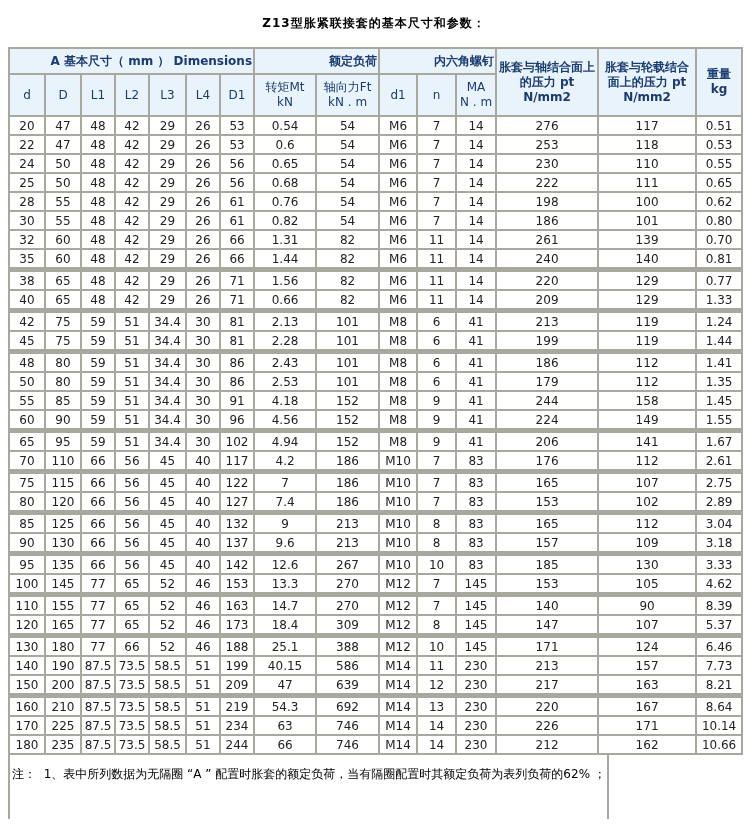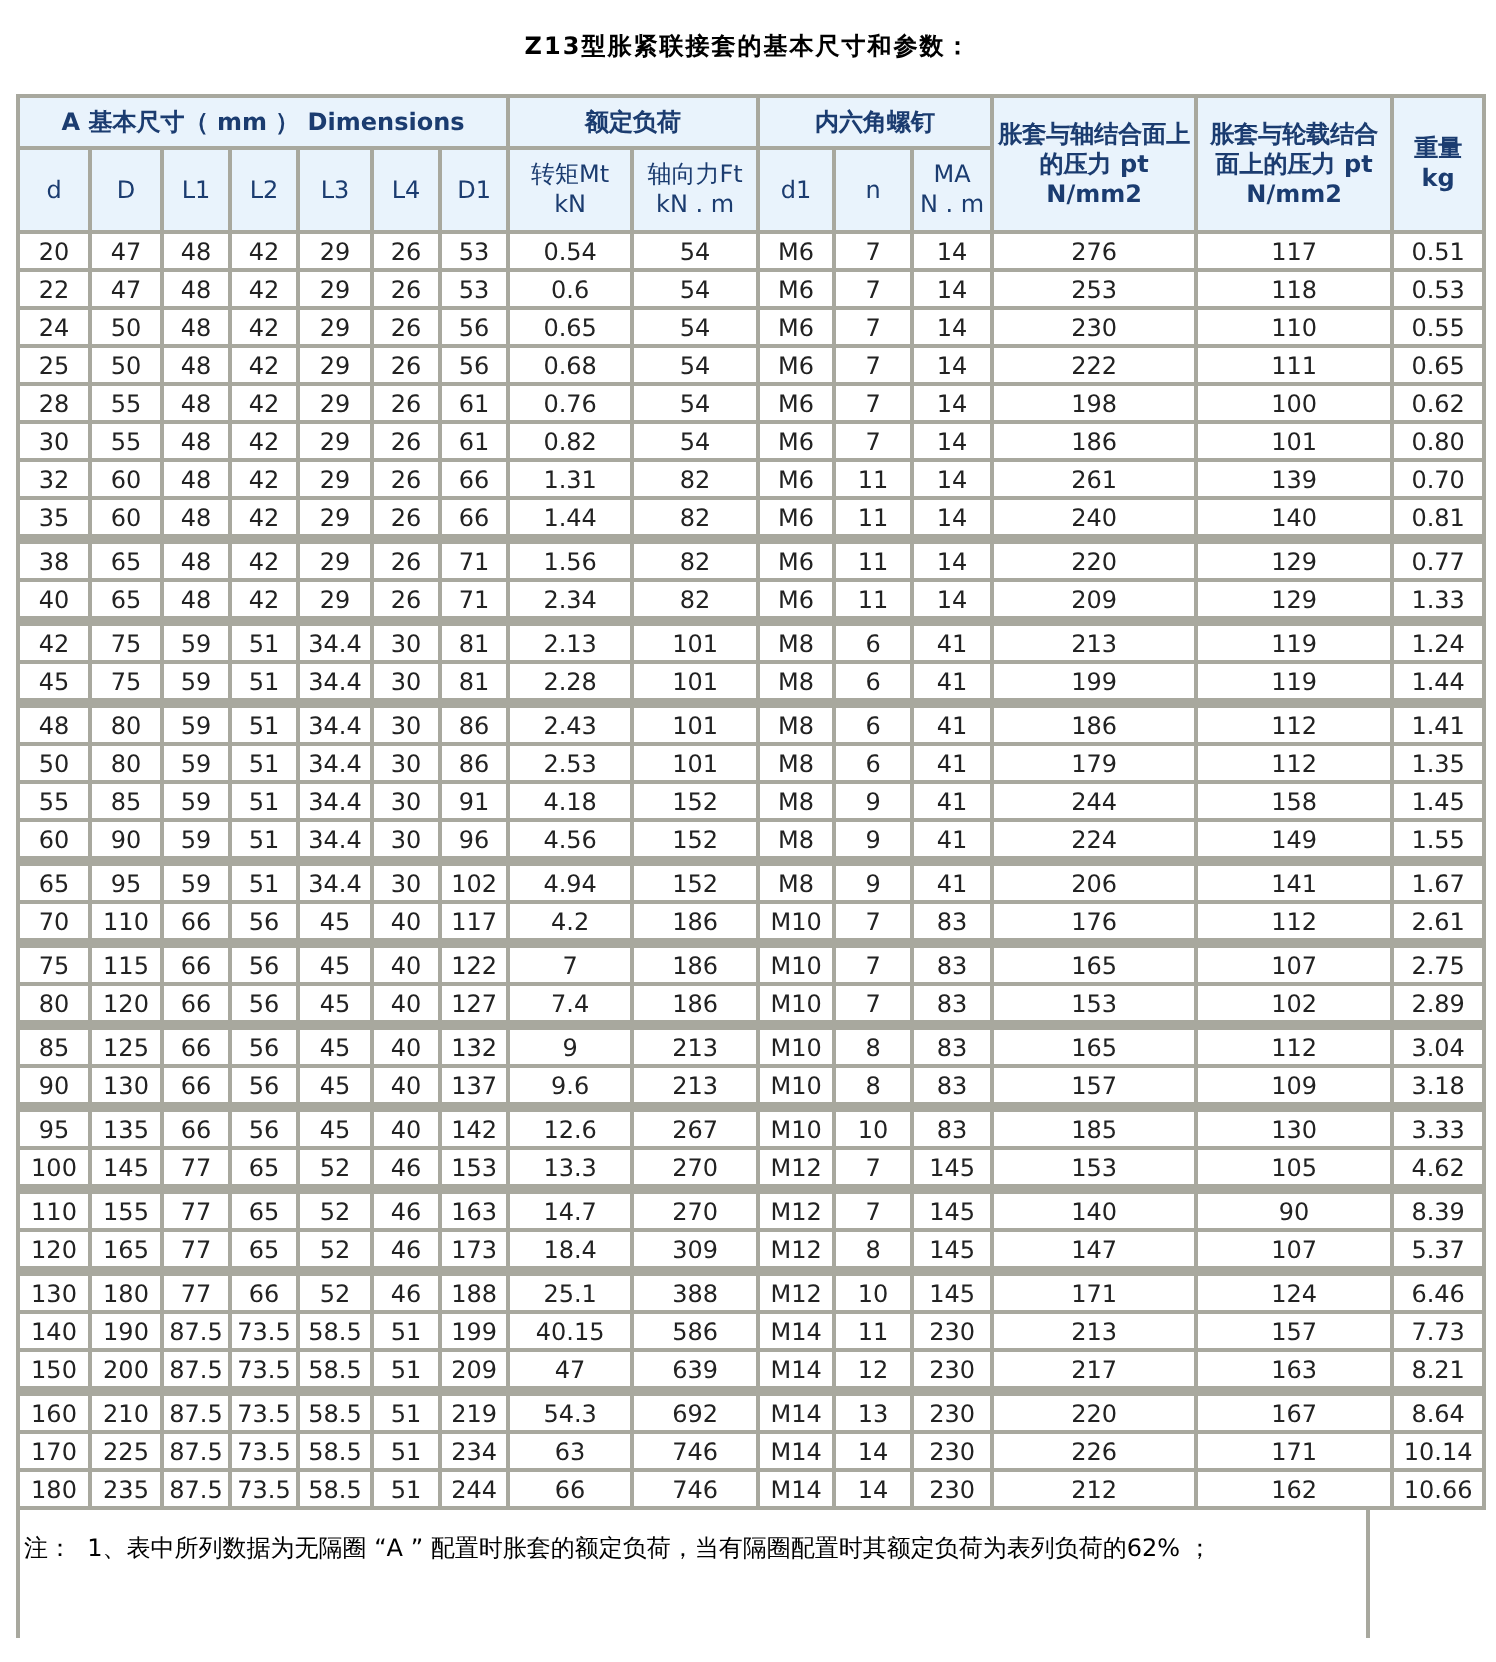--- a/index.html
+++ b/index.html
@@ -35,32 +35,32 @@
     padding: 0 1px;
     overflow: hidden;
   }
   table.spec thead th {
     background: #e9f3fc;
     color: #1b3c70;
     font-weight: bold;
     line-height: 1.25;
   }
   table.spec thead th.sub { font-weight: normal; height: 40px; }
-  table.spec thead th.ghead { height: 24px; }
+  table.spec thead th.ghead { height: 24px; text-align: right; }
   table.spec thead th .hline { display: block; }
   table.spec tbody td { height: 17px; color: #222222; }
   table.spec tr.sep-row td {
     background: #a8a89e;
     height: 1px;
     padding: 0;
     line-height: 0;
     font-size: 0;
   }
   .notes {
-    width: 677px;
+    width: 601px;
     box-sizing: border-box;
     border-left: 2px solid #a8a89e;
     border-right: 2px solid #a8a89e;
     background: #ffffff;
     min-height: 64px;
     padding: 9px 4px 8px 2px;
     font-size: 12px;
     color: #000000;
     line-height: 1.7;
   }
@@ -314,21 +314,21 @@
             <td>0.77</td>
           </tr>
           <tr>
             <td>40</td>
             <td>65</td>
             <td>48</td>
             <td>42</td>
             <td>29</td>
             <td>26</td>
             <td>71</td>
-            <td>2.34</td>
+            <td>0.66</td>
             <td>82</td>
             <td>M6</td>
             <td>11</td>
             <td>14</td>
             <td>209</td>
             <td>129</td>
             <td>1.33</td>
           </tr>
           <tr class="sep-row">
             <td colspan="15"></td>

